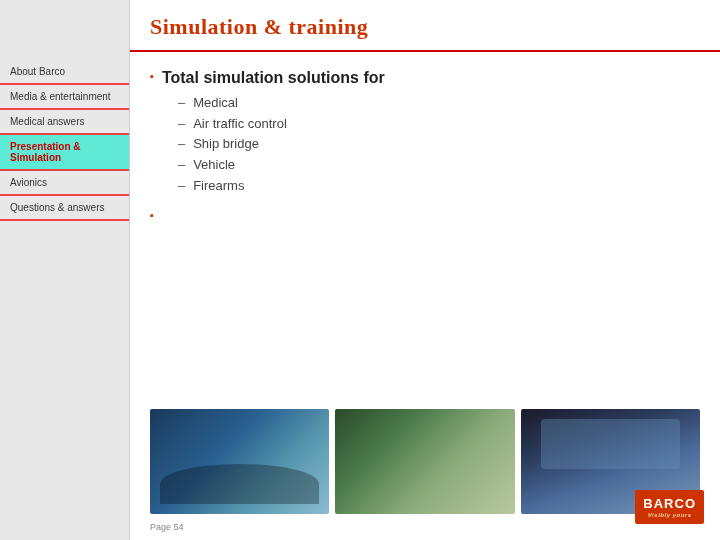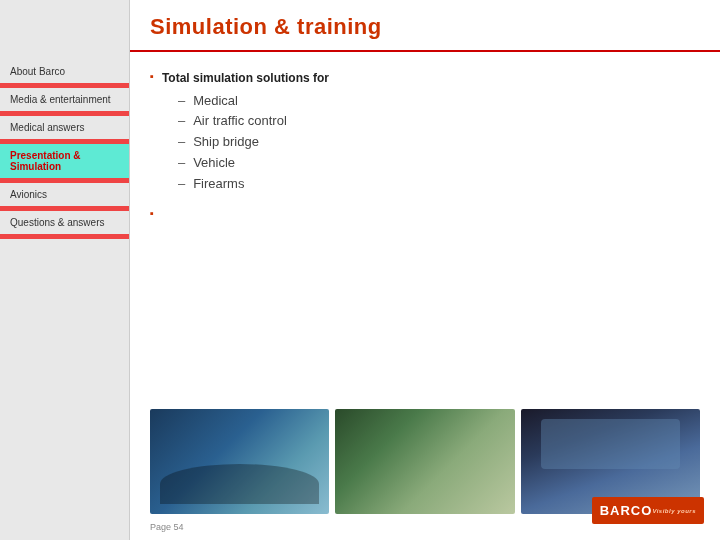--- a/index.html
+++ b/index.html
@@ -21,21 +21,21 @@
       display: flex;
       flex-direction: column;
       padding-top: 60px;
       border-right: 1px solid #ccc;
     }
 
     .sidebar-item {
       padding: 6px 10px;
       font-size: 10px;
       color: #333;
-      border-bottom: 5px solid #ef4444;
+      border-bottom: 2px solid #ef4444;
       cursor: pointer;
       background: #e8e8e8;
     }
 
     .sidebar-item.active {
       background: #5eead4;
       font-weight: bold;
       color: #c00;
     }
 
@@ -46,20 +46,21 @@
       display: flex;
       flex-direction: column;
       position: relative;
     }
 
     
     .page-header {
       background: #fff;
       padding: 14px 20px 10px 20px;
       border-bottom: 2px solid #cc0000;
+      font-family: Liberation Serif, serif;
     }
 
     .page-title {
       font-size: 22px;
       font-weight: bold;
       color: #cc3300;
       letter-spacing: 0.5px;
     }
 
     
@@ -88,21 +89,21 @@
     }
 
     .bullet-text {
       font-size: 14px;
       color: #222;
       font-weight: normal;
       line-height: 1.3;
     }
 
     .bullet-text strong {
-      font-size: 12px;
+      font-size: 16px;
     }
 
     .sub-list {
       margin-left: 16px;
       margin-top: 4px;
     }
 
     .sub-item {
       display: flex;
       align-items: flex-start;
@@ -184,21 +185,21 @@
       bottom: 16px;
       right: 16px;
       background: #cc3300;
       color: #fff;
       padding: 6px 8px;
       font-size: 13px;
       font-weight: bold;
       letter-spacing: 1px;
       border-radius: 2px;
       display: flex;
-      flex-direction: row;
+      flex-direction: column;
       align-items: center;
       justify-content: center;
     }
 
     .barco-tagline {
       font-size: 6px;
       font-style: italic;
       color: #ffccaa;
       margin-top: 1px;
       letter-spacing: 0.5px;

